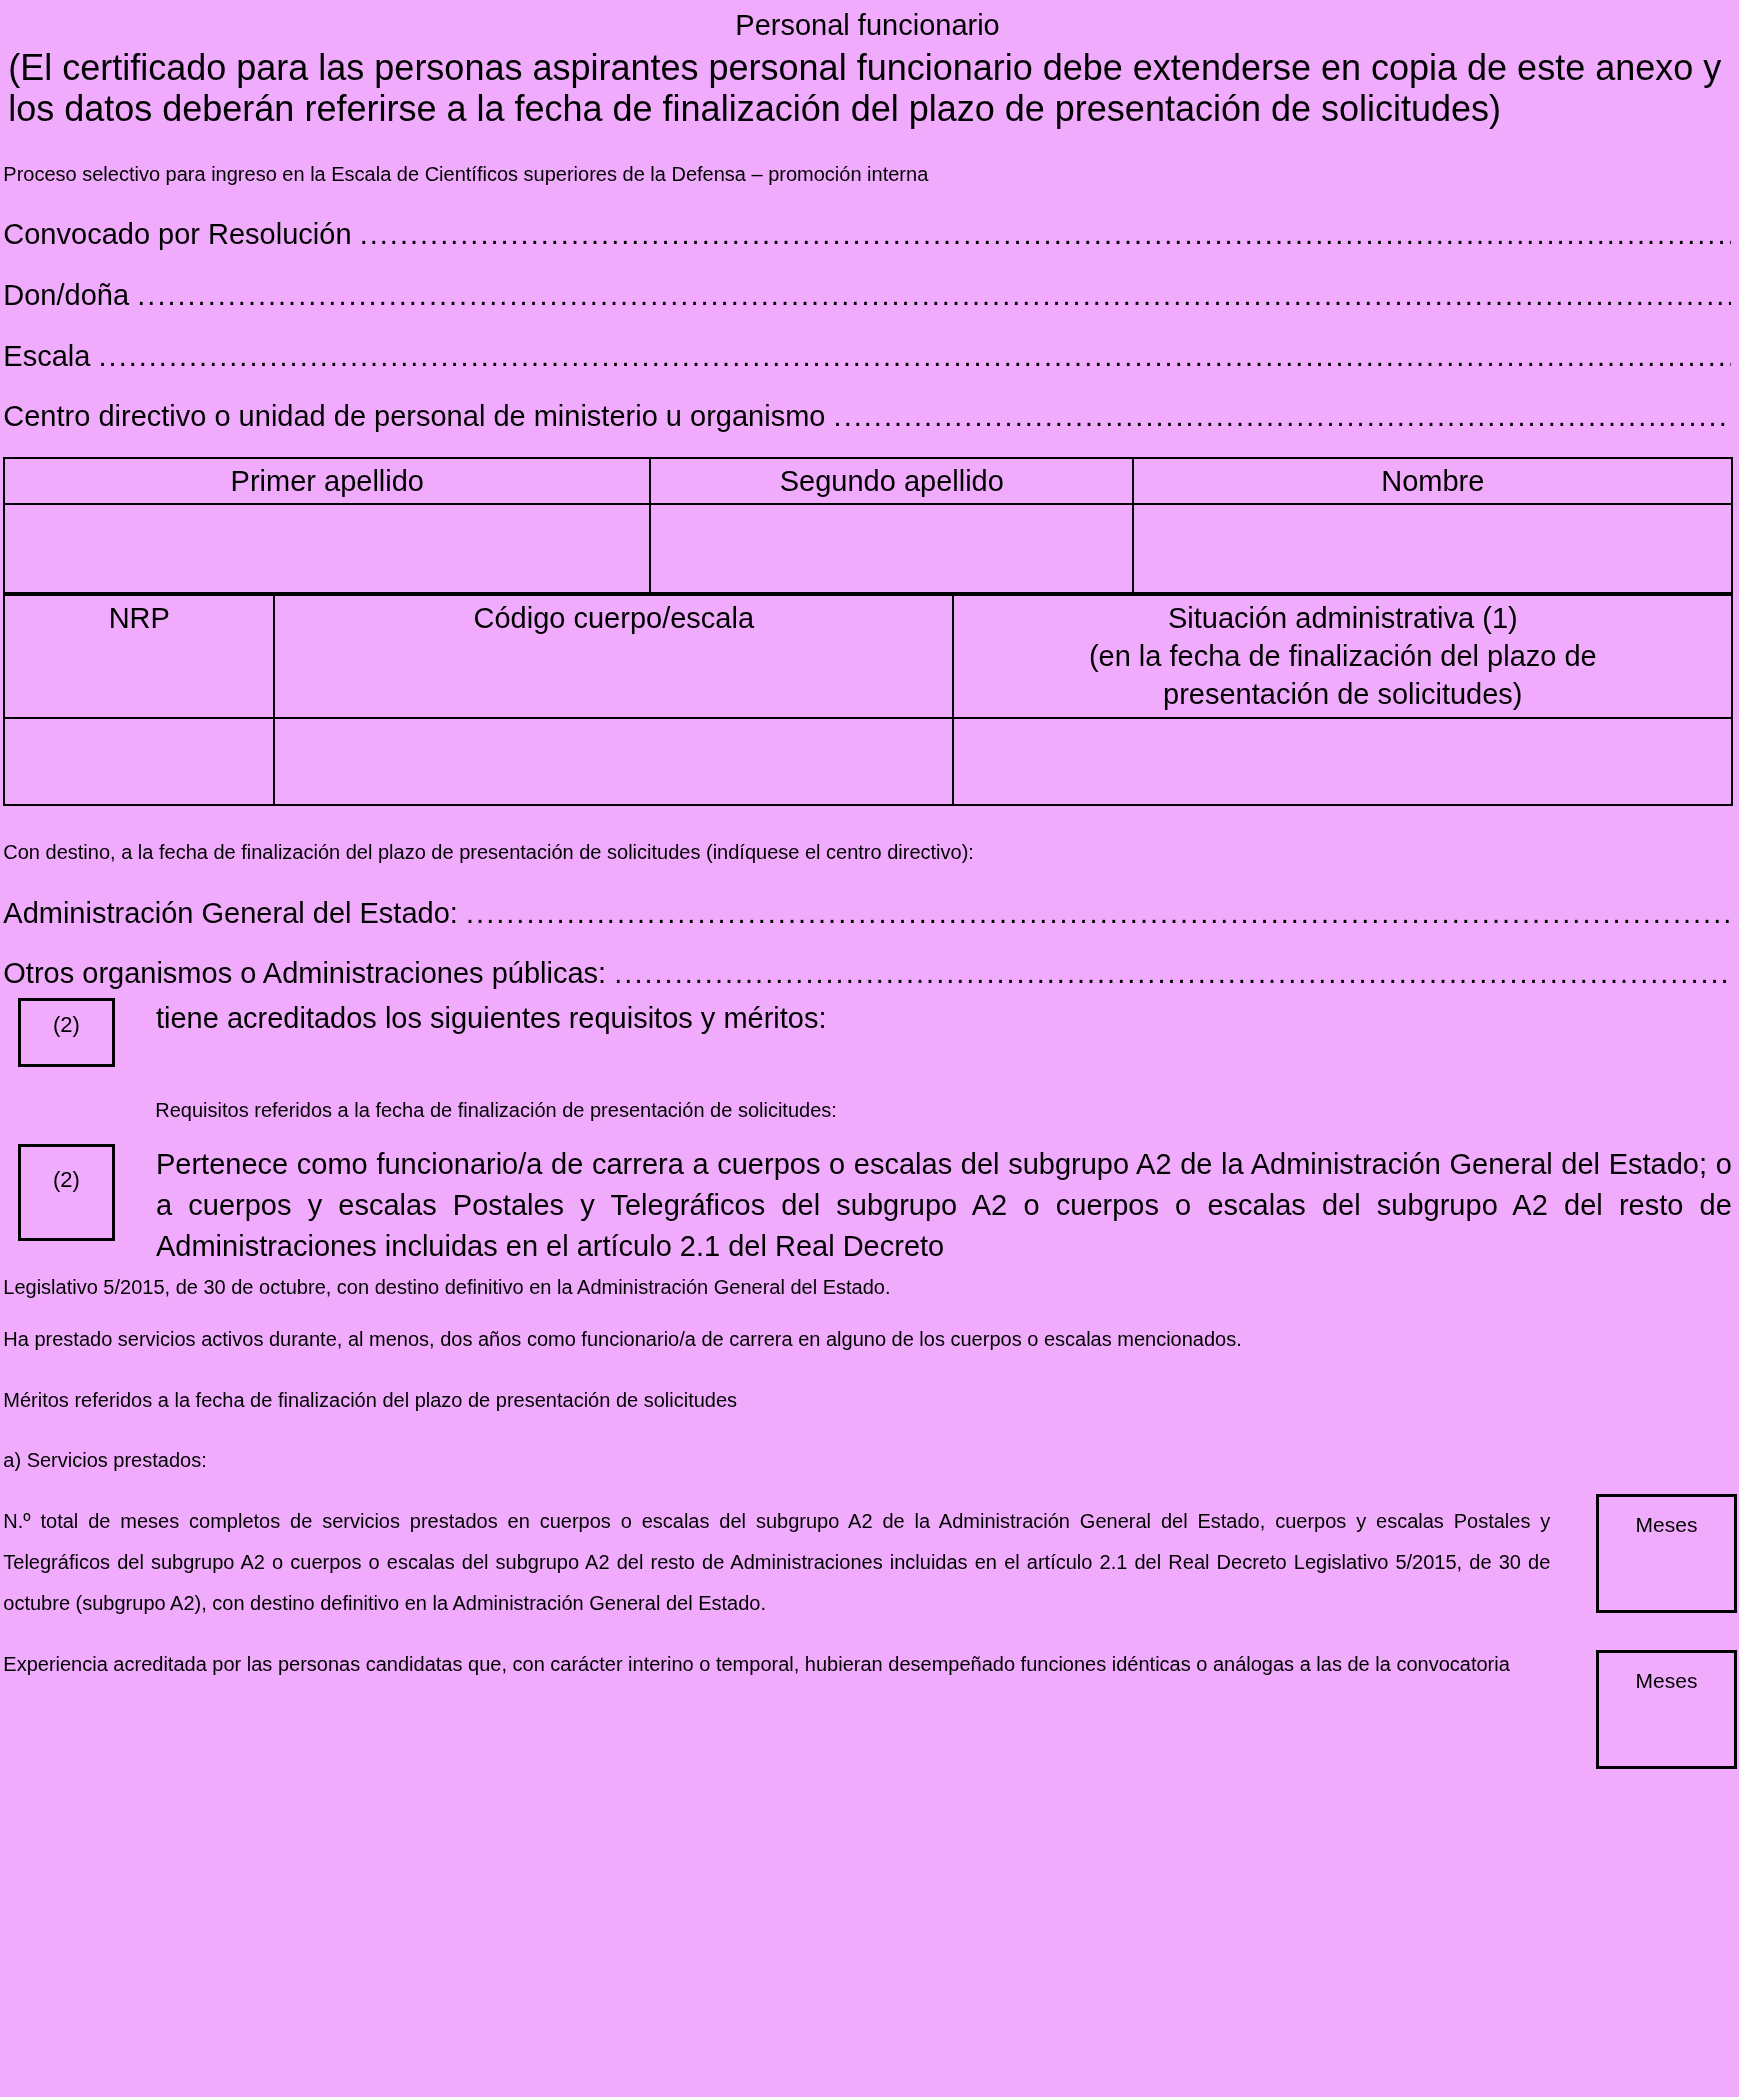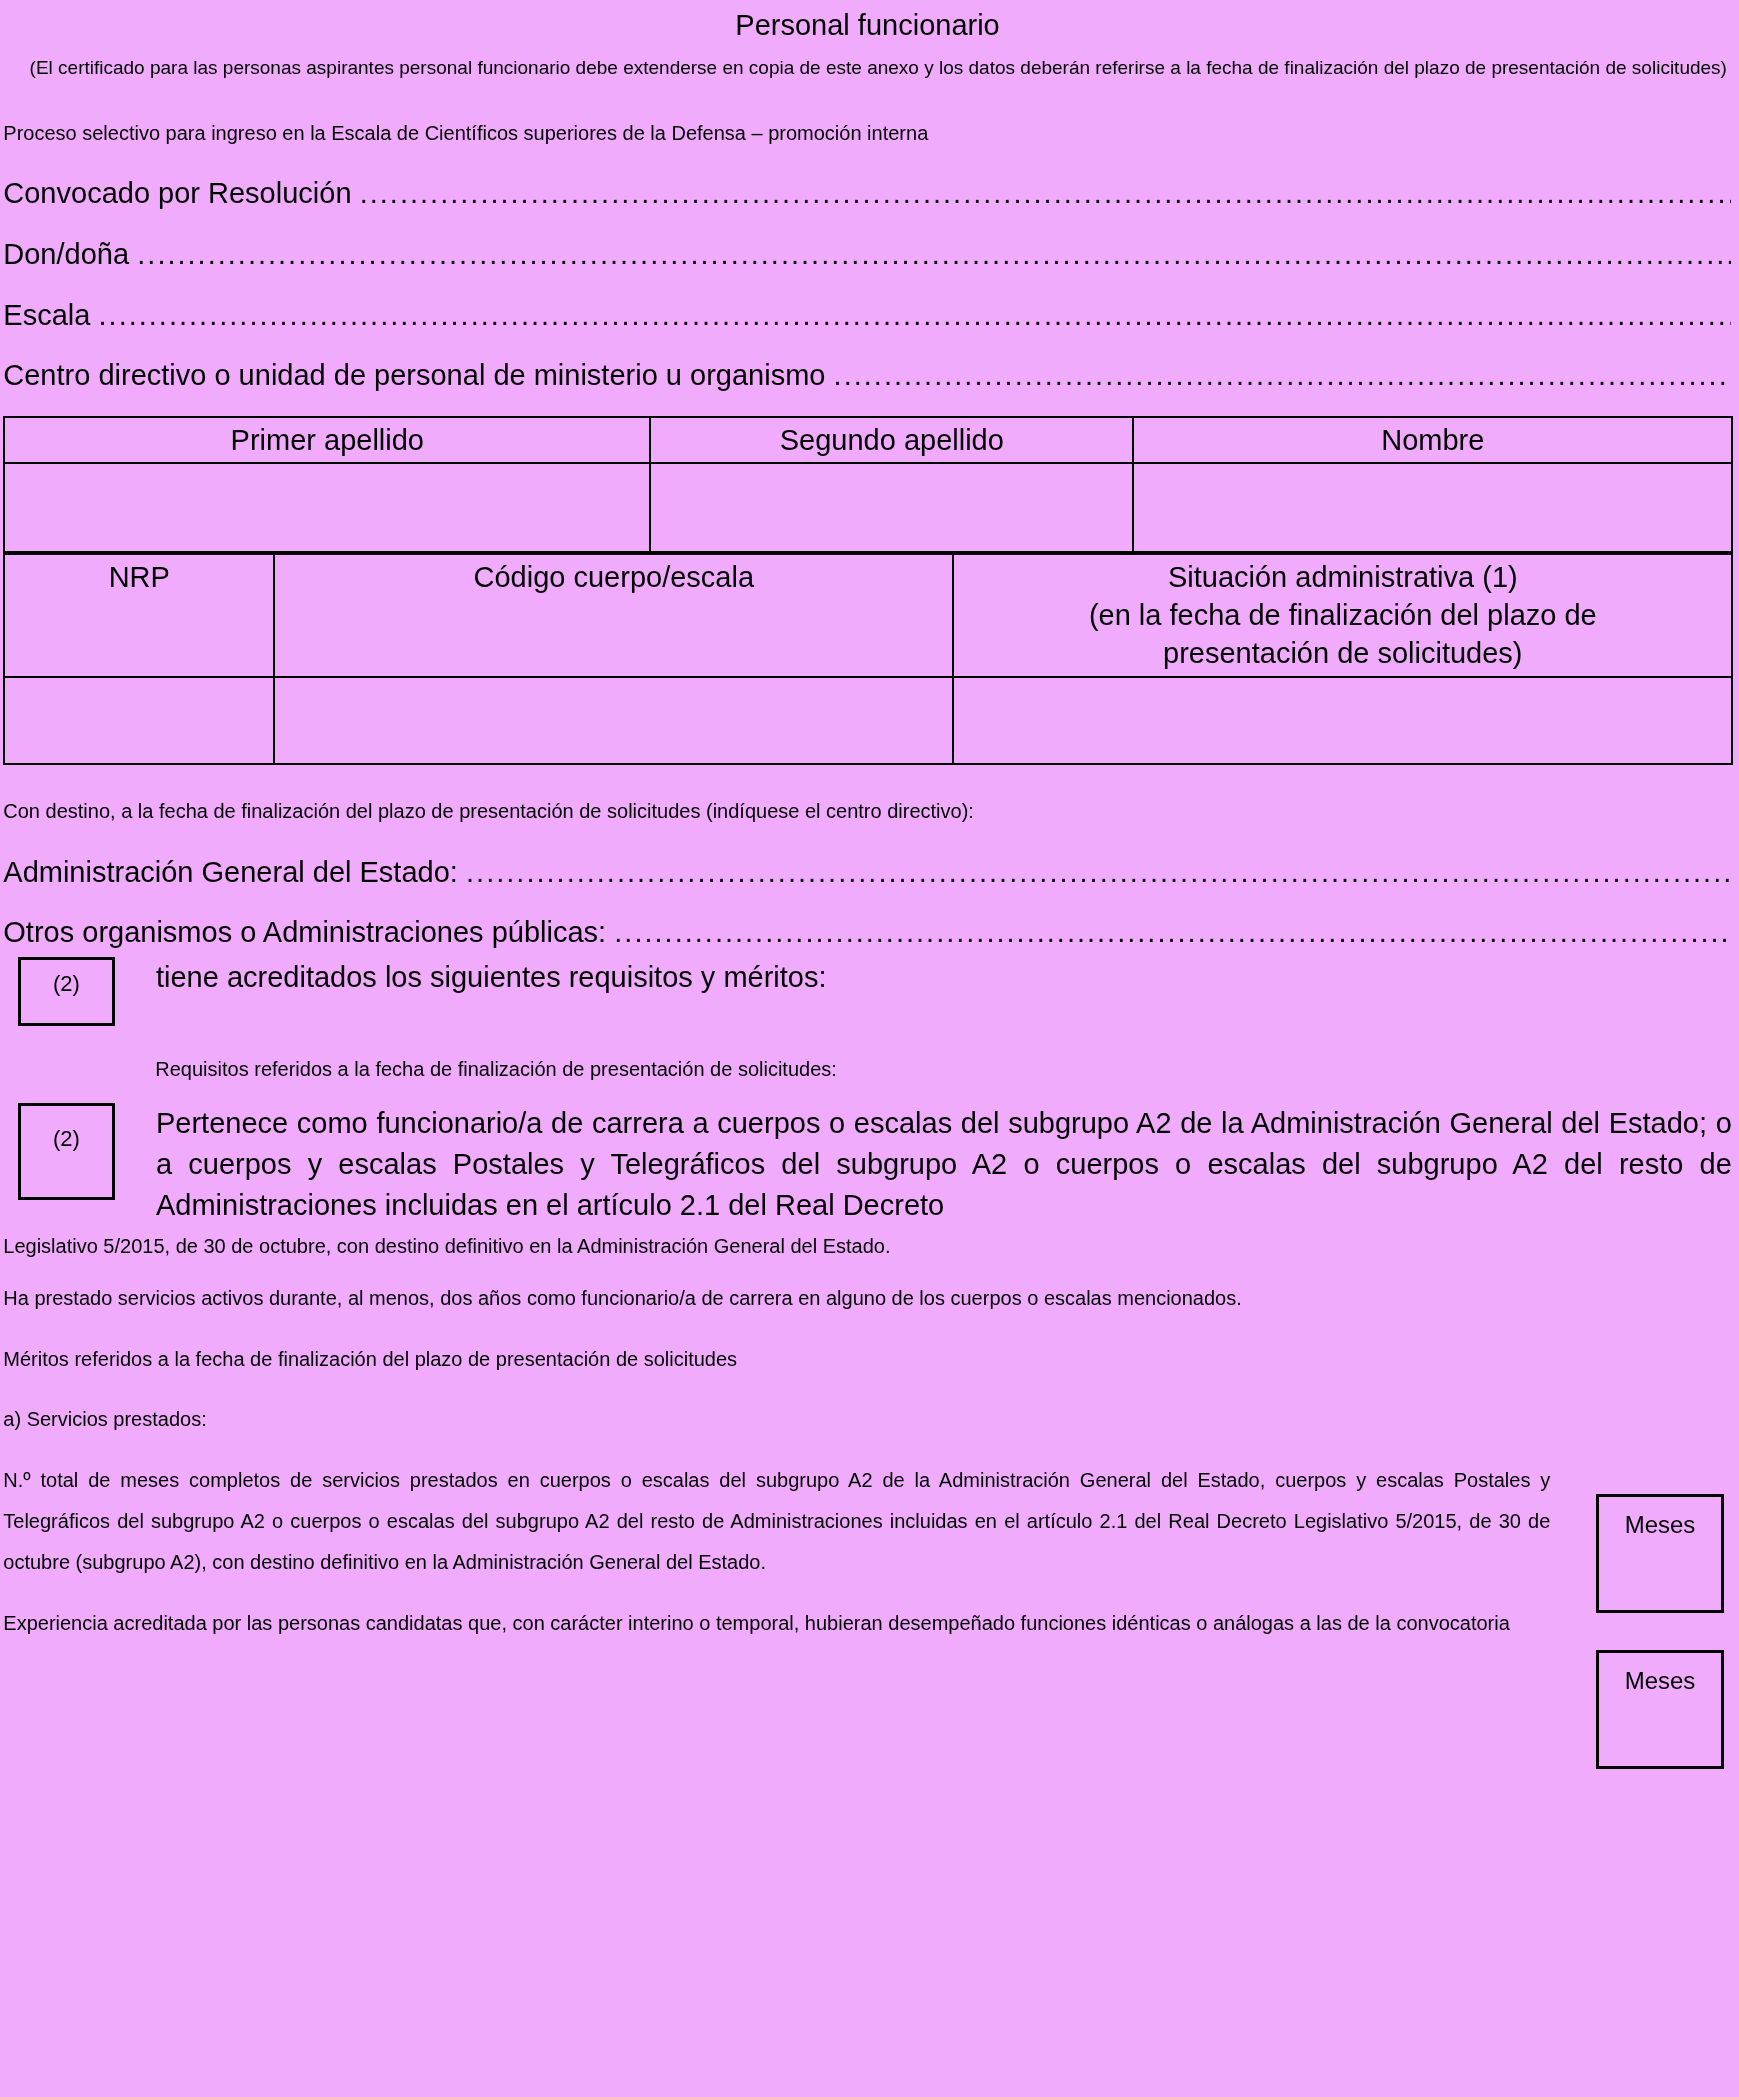--- a/index.html
+++ b/index.html
@@ -19,22 +19,22 @@
     box-sizing: border-box;
     padding: 6.5px 8.2px 0 3.3px;
   }
   .doc-title {
     text-align: center;
     font-size: 29px;
     line-height: 36px;
     margin: 0 0 4.9px 0;
   }
   .doc-subtitle {
-    text-align: right;
-    font-size: 19px;
+    text-align: left;
+    font-size: 36px;
     line-height: 41px;
     margin: 0 4.9px 24.5px 4.9px;
   }
   .para {
     font-size: 20px;
     line-height: 41px;
     margin: 0 0 19.6px 0;
   }
   .para.tight { margin-bottom: 11.5px; }
   .para.justify { text-align: justify; }
@@ -105,25 +105,25 @@
     font-size: 29px;
     line-height: 41px;
     margin-left: 41px;
     flex: 1 1 auto;
   }
   .chk-text.justify { text-align: justify; }
 
   
   .meses-box {
     position: absolute;
-    width: 128px;
+    width: 141px;
     height: 119px;
     border: 3.3px solid #000000;
     box-sizing: border-box;
-    font-size: 24px;
+    font-size: 21px;
     line-height: 29.5px;
     text-align: center;
     padding-top: 13px;
   }
   .narrow-col { width: 1596px; }
 </style>
 </head>
 <body>
 
 <div class="page">

